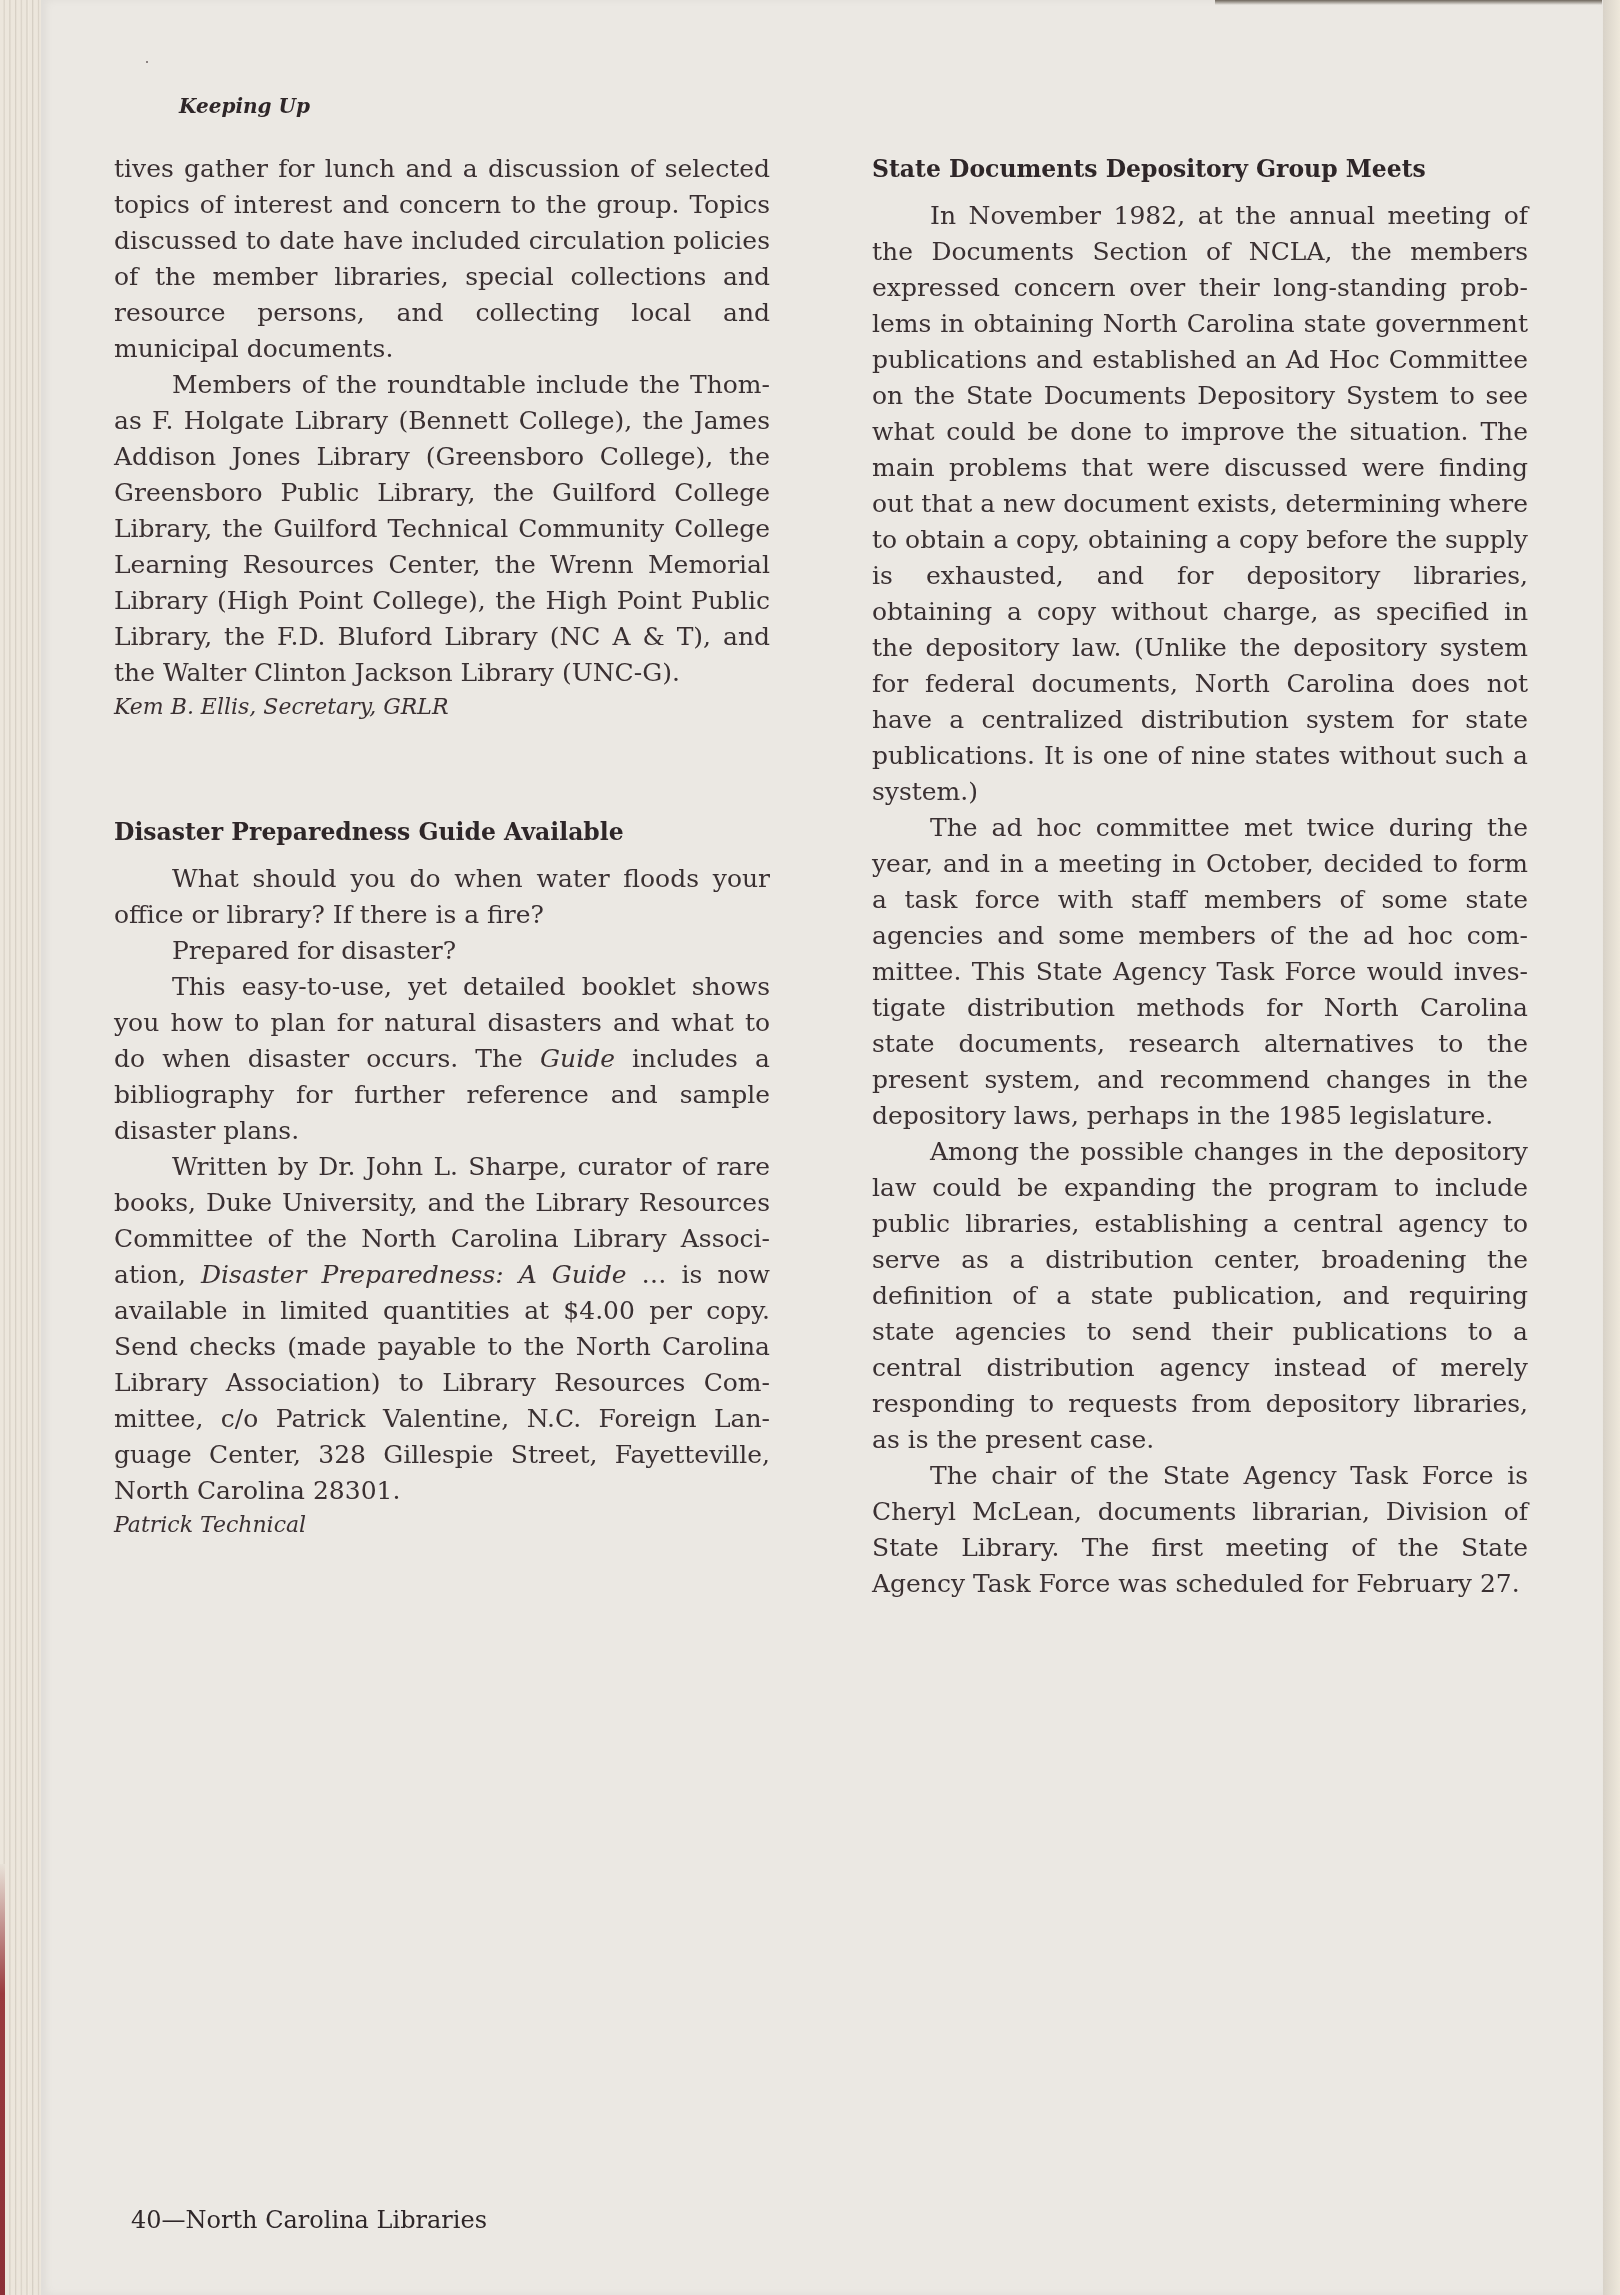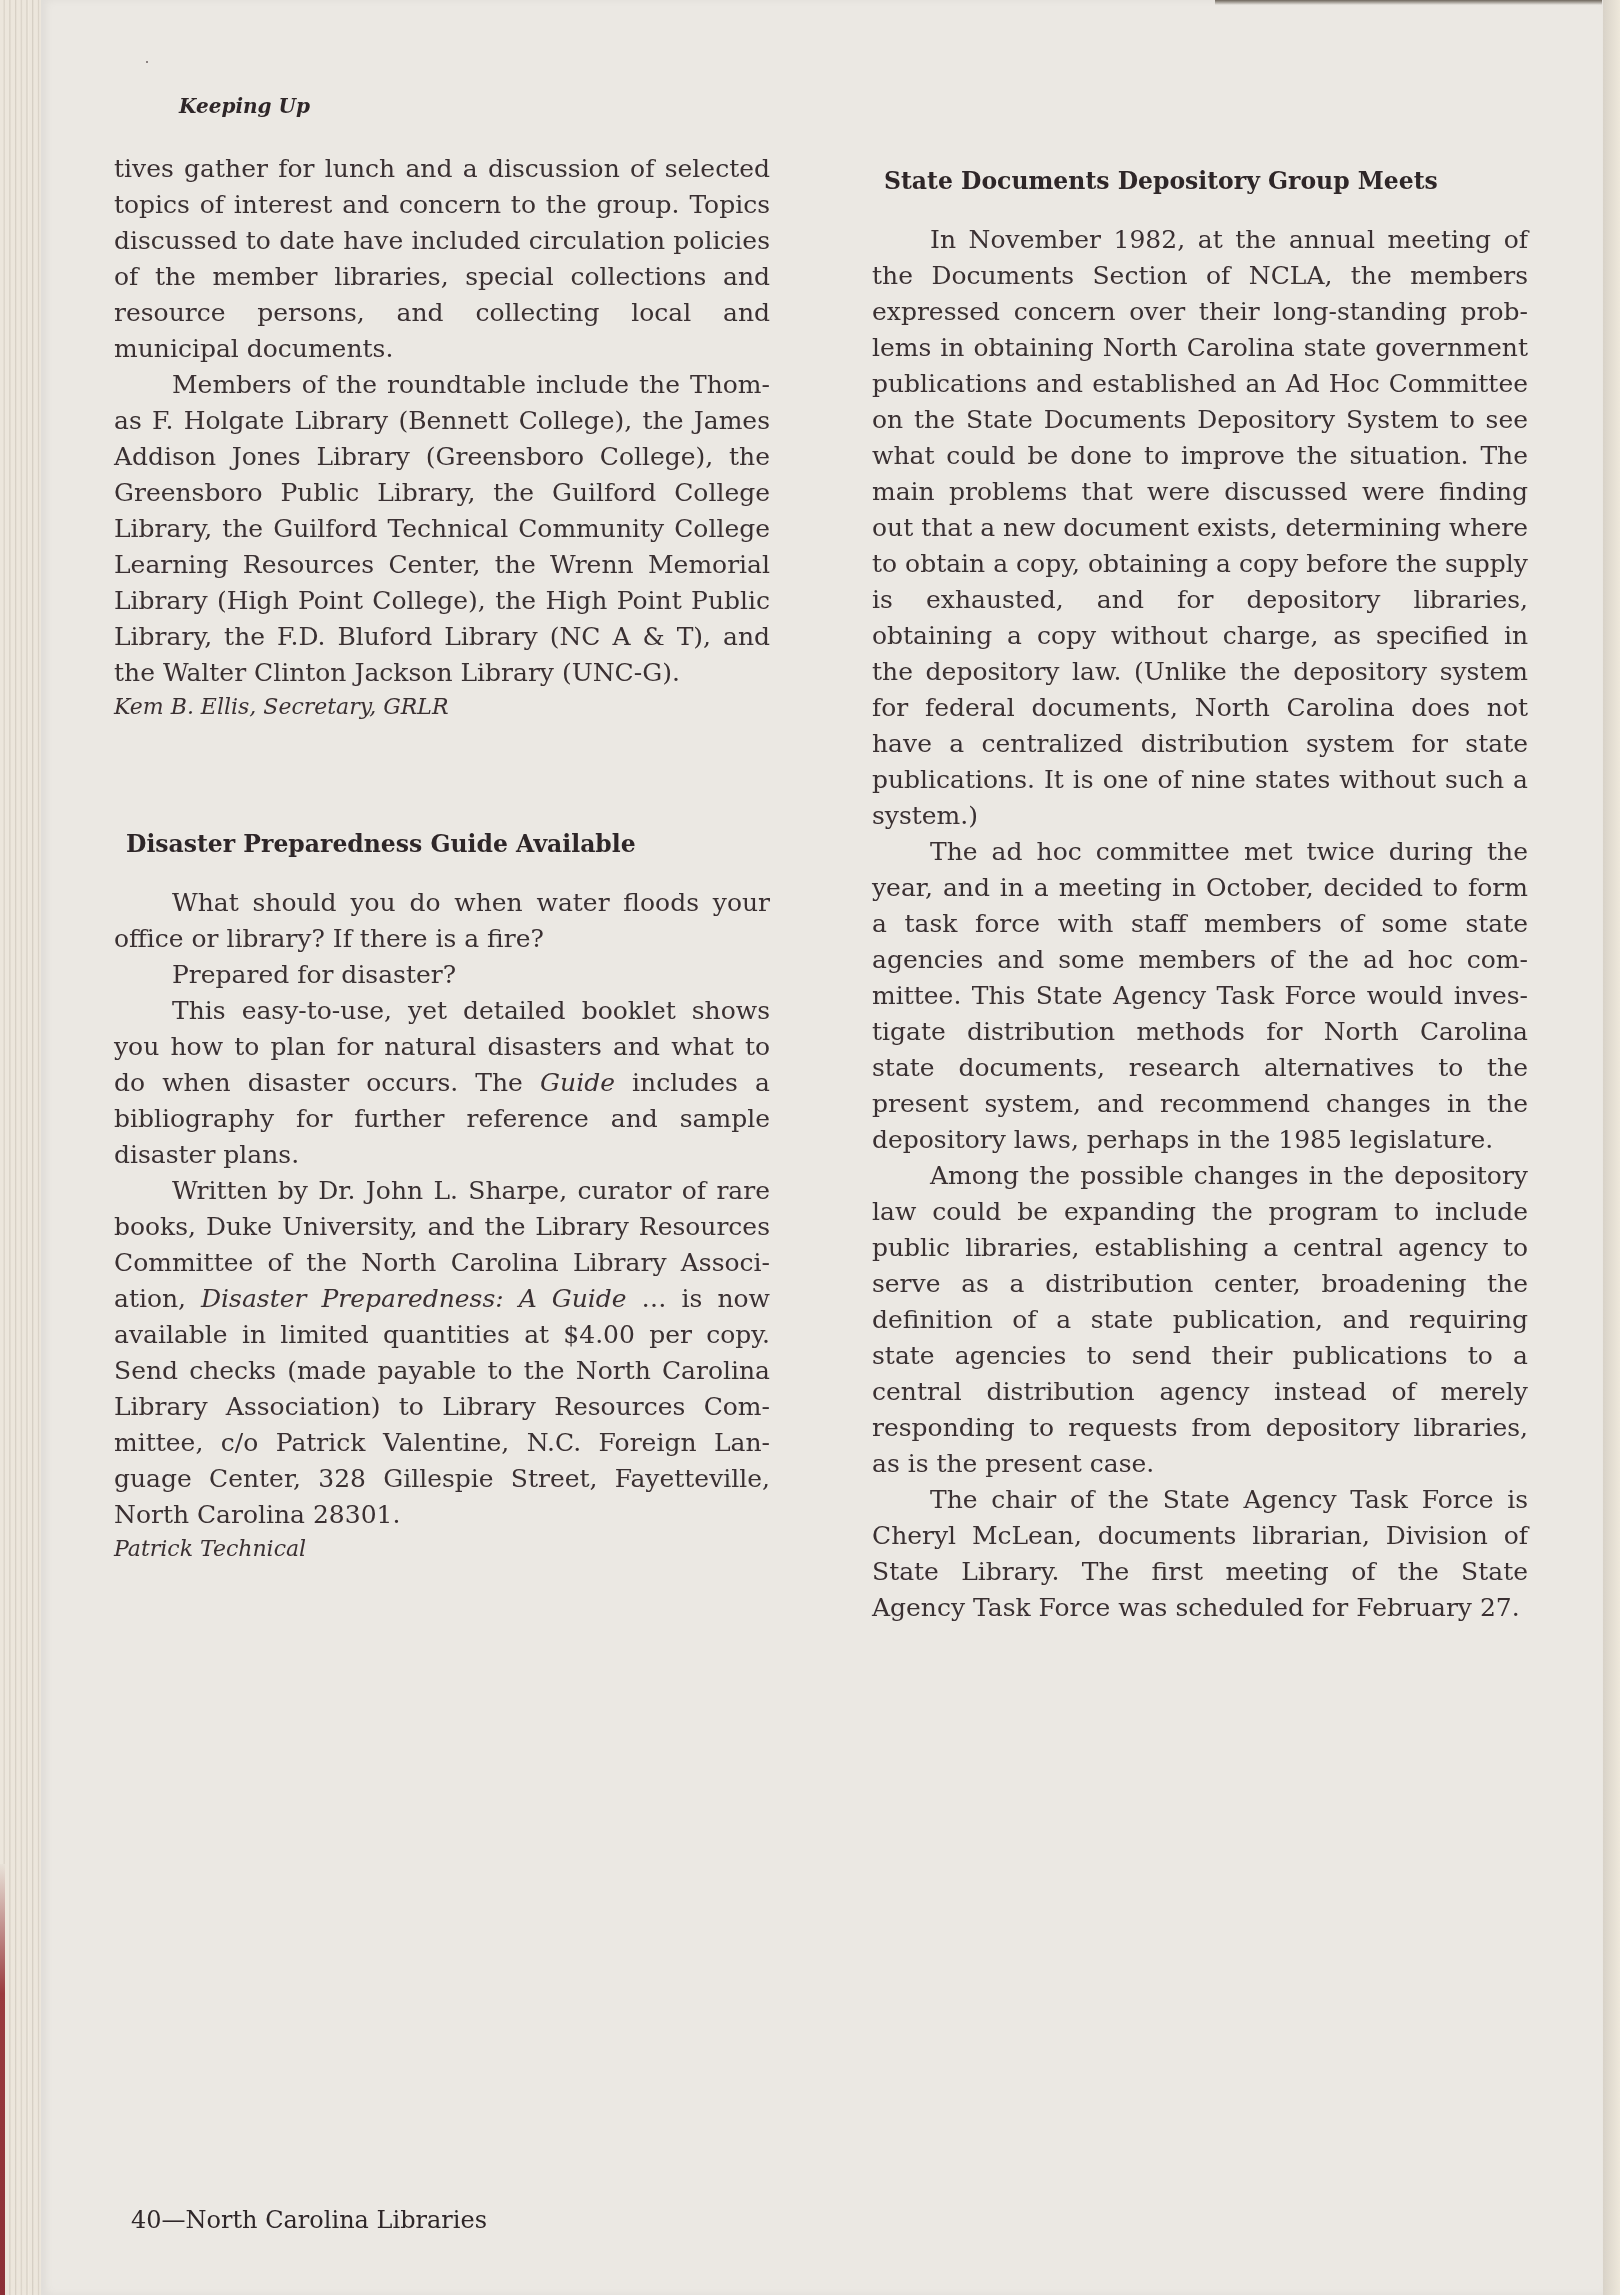--- a/index.html
+++ b/index.html
@@ -38,21 +38,21 @@
     .col {
       position: absolute; top: 151px; width: 656px;
       font-size: 25px; line-height: 36px;
       text-align: justify; hyphens: manual;
     }
     .col-left { left: 114px; }
     .col-right { left: 872px; top: 151px; }
     .col p { margin: 0; text-indent: 58px; }
     .col p.noindent { text-indent: 0; }
     .col h2 {
-      margin: 12px; font-size: 23.5px; font-weight: bold; line-height: 36px;
+      margin: 0; font-size: 23.5px; font-weight: bold; line-height: 36px;
       color: #2e2628; text-align: left;
     }
     .sig {
       font-style: italic; font-size: 22px; line-height: 32px; margin: 4.9px 0 0 0;
       text-indent: 0 !important;
     }
     .sig .plain { font-style: normal; }
     .gap-left { height: 91px; }
     .gap-head { height: 11.3px; }
     .footer {

